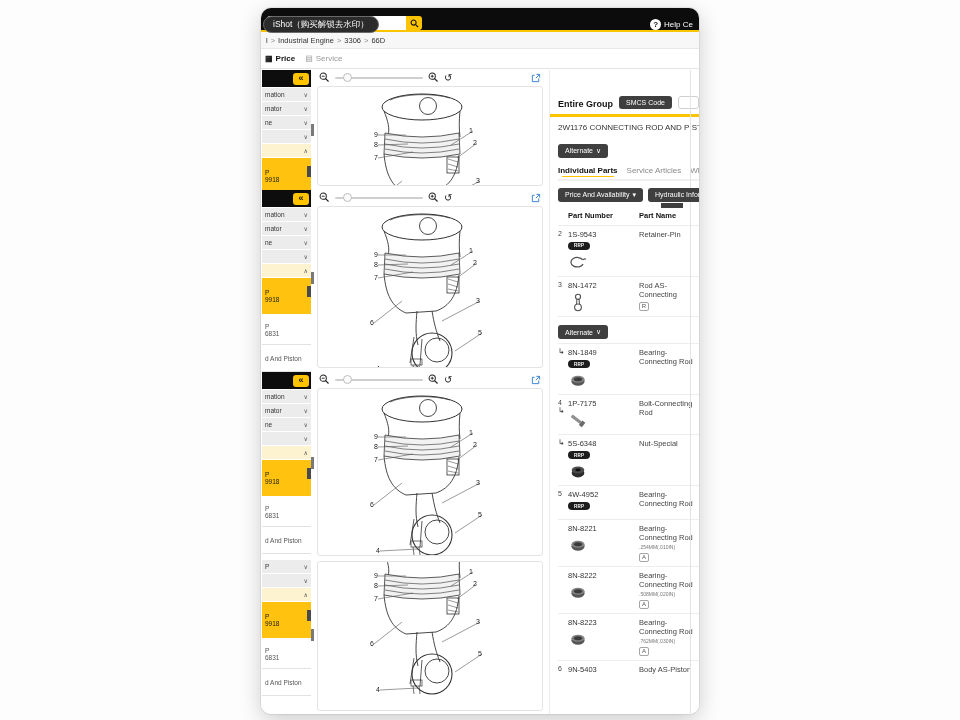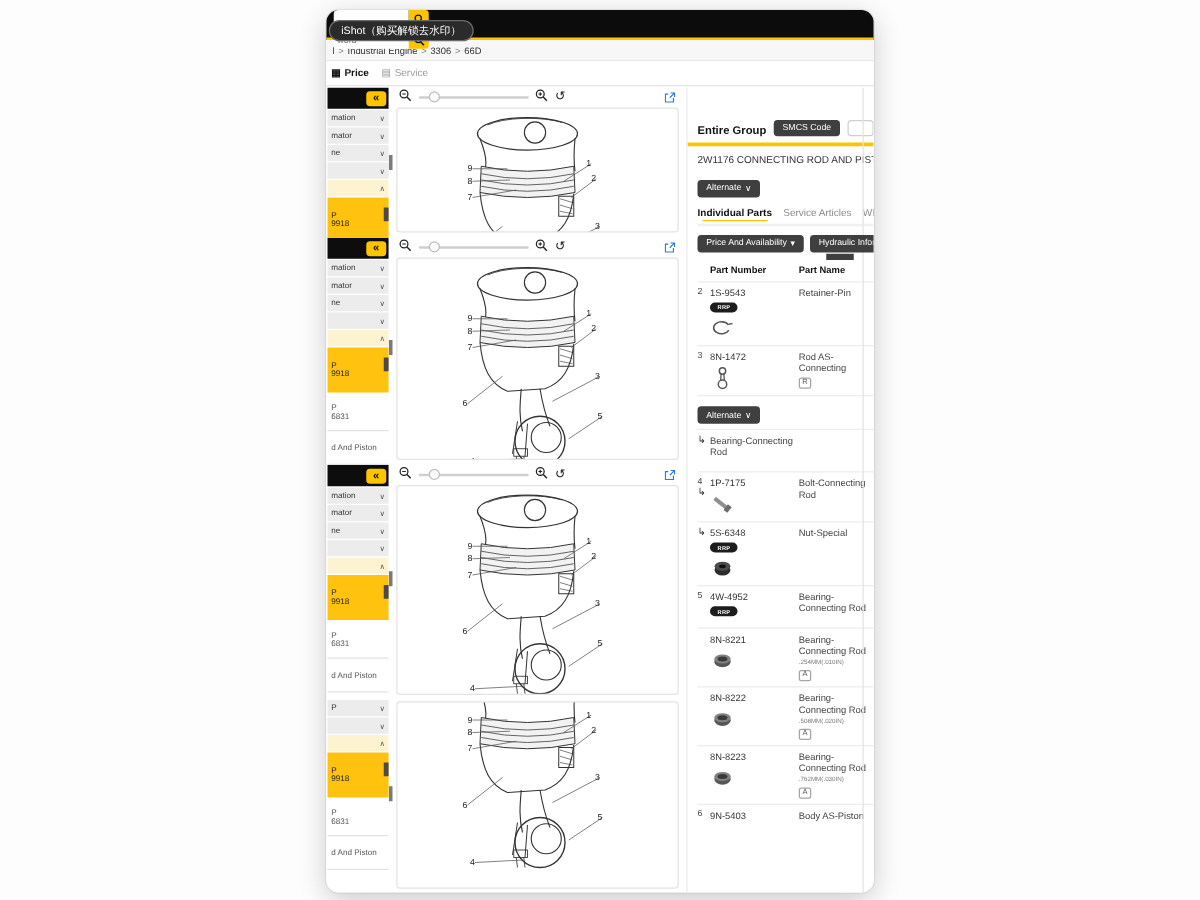--- a/index.html
+++ b/index.html
@@ -5,21 +5,21 @@
   * { margin:0; padding:0; box-sizing:border-box; }
   html,body { width:960px; height:720px; background:#fdfdfd; font-family:"Liberation Sans", sans-serif; }
   .page { position:relative; width:960px; height:720px; overflow:hidden; background:#fdfdfd; }
 
   .window { position:absolute; left:261px; top:8px; width:438px; height:706px; background:#fff;
     border-radius:10px; overflow:hidden;
     box-shadow:0 6px 22px rgba(0,0,0,.20), 0 0 0 1px rgba(0,0,0,.06); }
 
   
   .topbar { position:relative; height:24px; background:#0c0c0c; border-bottom:2px solid #ffc400;
-    display:flex; align-items:flex-start; padding:0 6px; gap:3px;flex-direction:column; }
+    display:flex; align-items:flex-end; padding:0 6px; gap:3px; }
   .search-box { display:flex; align-items:center; }
   .search-input { width:60px; height:14px; border:none; border-radius:3px 0 0 3px; background:#fff;
     font-size:7px; padding:0 3px; color:#333; outline:none; }
   .search-btn { width:16px; height:14px; background:#ffc400; border:none; border-radius:0 3px 3px 0;
     display:flex; align-items:center; justify-content:center; cursor:pointer; }
   .ishot-tip { position:absolute; left:2px; top:8px; height:17px; padding:0 9px; background:#2b2b2b;
     border:1px solid #6a6a6a; border-radius:9px; color:#fff; font-size:8.5px; display:flex;
     align-items:center; white-space:nowrap; z-index:5; }
   .tb-spacer { flex:1; }
   .help { display:flex; align-items:center; gap:3px; overflow:hidden; }
@@ -616,20 +616,31 @@
               </div>
             </div>
             <div class="pt-alt-wrap"><button class="btn-dark">
         <span>Alternate</span>
         <span>∨</span>
               </button></div>
             <div class="pt-row">
               <div class="pt-idx">
                 <span class="pt-child">↳</span>
               </div>
+              <div class="pt-numcol">
+       <span class="pt-number">8N-1849</span>
+                <span class="rrp-badge">RRP</span>
+                <span class="pt-thumb">
+                  <svg width="20" height="19" viewBox="0 0 18 18">
+                    <ellipse cx="9" cy="9.6" rx="6.2" ry="4.4" fill="#565656"></ellipse>
+                    <ellipse cx="9" cy="7.8" rx="6.2" ry="3.4" fill="#828282"></ellipse>
+                    <ellipse cx="9" cy="7.8" rx="3.8" ry="1.9" fill="#3a3a3a"></ellipse>
+                  </svg>
+                </span>
+              </div>
               <div class="pt-namecol">
               <div>Bearing-Connecting Rod</div>
               </div>
             </div>
             <div class="pt-row">
               <div class="pt-idx">
                 <span>4</span>
                 <span class="pt-child">↳</span>
               </div>
               <div class="pt-numcol">

